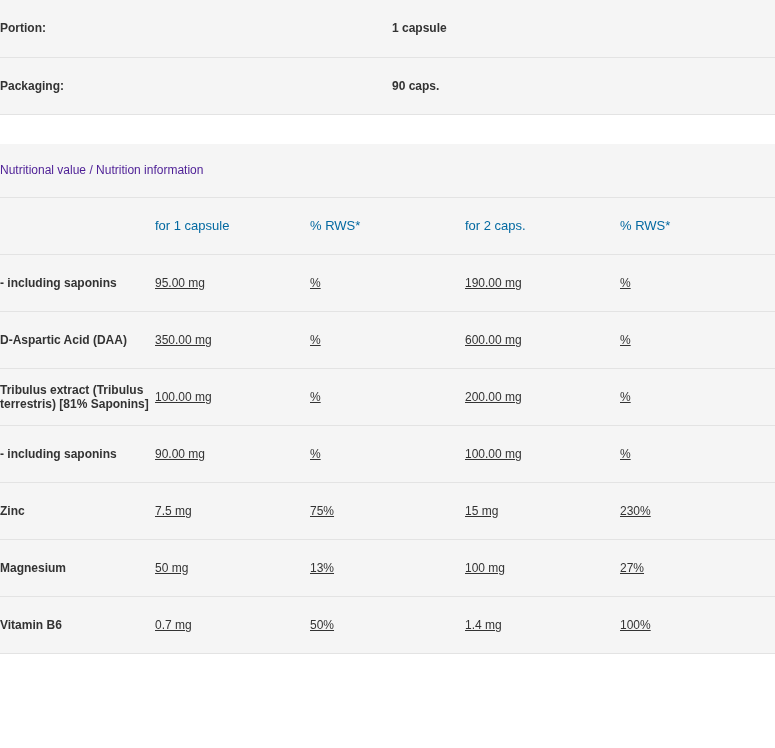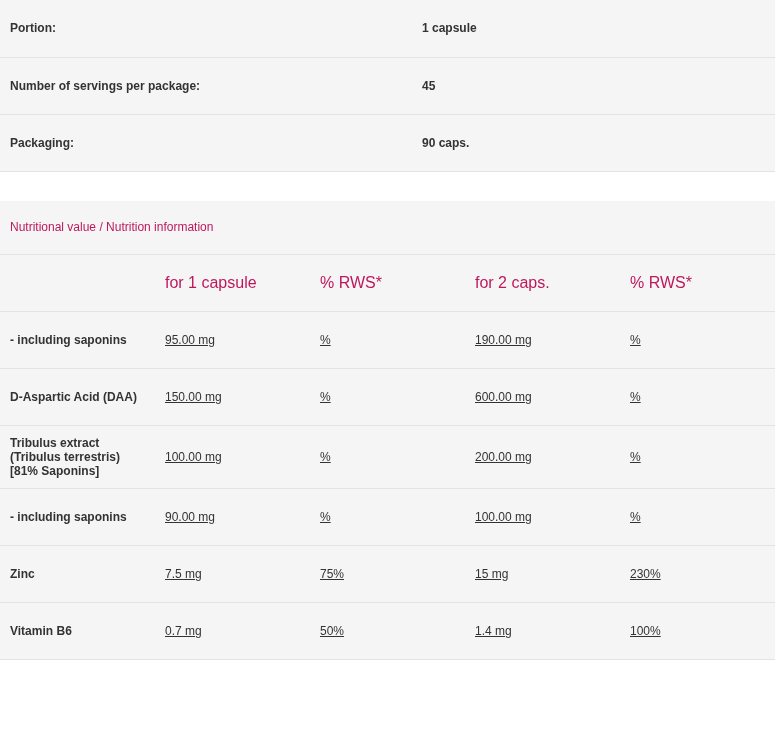--- a/index.html
+++ b/index.html
@@ -22,21 +22,21 @@
   }
   table.spec {
     width: 775px;
     border-collapse: collapse;
     table-layout: fixed;
   }
   table.spec tr {
     border-bottom: 1px solid #e3e3e3;
   }
   table.spec td {
-    padding: 10px;
+    padding: 0;
     vertical-align: middle;
   }
   .row-info {
     height: 57px;
     background: #f5f5f5;
   }
   .cell-label {
     padding-left: 10px;
     font-weight: bold;
     font-size: 12px;
@@ -53,30 +53,30 @@
     border-bottom: none !important;
   }
   .nutri-title-row {
     height: 53px;
     background: #f5f5f5;
     border-bottom: 1px solid #e3e3e3;
   }
   .nutri-title {
     padding-left: 10px;
     font-size: 12px;
-    color: #be185d;
+    color: #4c1d95;
     font-weight: normal;
   }
   .head-row {
     height: 57px;
     background: #f5f5f5;
   }
   .head-cell {
-    font-size: 16px;
-    color: #be185d;
+    font-size: 13px;
+    color: #0369a1;
     font-weight: normal;
   }
   .data-row {
     height: 57px;
     background: #f5f5f5;
     margin-left: 21px;
   }
   .data-name-cell {
     padding-left: 10px;
     font-weight: bold;
@@ -100,24 +100,20 @@
 
 <div class="sheet" data-name="nutrition-facts-sheet">
 
   <table class="spec" data-name="product-info-table">
     <tbody>
         <tr class="row-info" data-name="table-row">
       <td class="cell-label col-val" data-name="info-label">Portion:</td>
       <td class="cell-value" data-name="info-value">1 capsule</td>
     </tr>
     <tr class="row-info" data-name="table-row">
-      <td class="cell-label col-val" data-name="info-label">Number of servings per package:</td>
-      <td class="cell-value" data-name="info-value">45</td>
-    </tr>
-    <tr class="row-info" data-name="table-row">
       <td class="cell-label col-val" data-name="info-label">Packaging:</td>
       <td class="cell-value" data-name="info-value">90 caps.</td>
     </tr>
     <tr class="spacer-row" data-name="section-spacer">
       <td colspan="2" data-name="spacer-cell"></td>
     </tr>
   </tbody>
     </table>
 
   <table class="spec" data-name="nutrition-table">
@@ -136,21 +132,21 @@
     <tr class="data-row" data-name="table-row">
       <td class="data-name-cell col-name" data-name="nutrient-name">- including saponins</td>
       <td class="data-cell col-c1" data-name="nutrient-amount-1cap">95.00 mg</td>
       <td class="data-cell col-c2" data-name="nutrient-rws-1cap">%</td>
       <td class="data-cell col-c3" data-name="nutrient-amount-2caps">190.00 mg</td>
       <td class="data-cell col-c4" data-name="nutrient-rws-2caps">%</td>
     </tr>
 
     <tr class="data-row" data-name="table-row">
       <td class="data-name-cell col-name" data-name="nutrient-name">D-Aspartic Acid (DAA)</td>
-      <td class="data-cell col-c1" data-name="nutrient-amount-1cap">150.00 mg</td>
+      <td class="data-cell col-c1" data-name="nutrient-amount-1cap">350.00 mg</td>
       <td class="data-cell col-c2" data-name="nutrient-rws-1cap">%</td>
       <td class="data-cell col-c3" data-name="nutrient-amount-2caps">600.00 mg</td>
       <td class="data-cell col-c4" data-name="nutrient-rws-2caps">%</td>
     </tr>
 
     <tr class="data-row" data-name="table-row">
       <td class="data-name-cell col-name" data-name="nutrient-name">Tribulus extract (Tribulus terrestris) [81% Saponins]</td>
       <td class="data-cell col-c1" data-name="nutrient-amount-1cap">100.00 mg</td>
       <td class="data-cell col-c2" data-name="nutrient-rws-1cap">%</td>
       <td class="data-cell col-c3" data-name="nutrient-amount-2caps">200.00 mg</td>
@@ -166,20 +162,27 @@
     </tr>
 
     <tr class="data-row" data-name="table-row">
       <td class="data-name-cell col-name" data-name="nutrient-name">Zinc</td>
       <td class="data-cell col-c1" data-name="nutrient-amount-1cap">7.5 mg</td>
       <td class="data-cell col-c2" data-name="nutrient-rws-1cap">75%</td>
       <td class="data-cell col-c3" data-name="nutrient-amount-2caps">15 mg</td>
       <td class="data-cell col-c4" data-name="nutrient-rws-2caps">230%</td>
     </tr>
 
+    <tr class="data-row" data-name="table-row">
+      <td class="data-name-cell col-name" data-name="nutrient-name">Magnesium</td>
+      <td class="data-cell col-c1" data-name="nutrient-amount-1cap">50 mg</td>
+      <td class="data-cell col-c2" data-name="nutrient-rws-1cap">13%</td>
+      <td class="data-cell col-c3" data-name="nutrient-amount-2caps">100 mg</td>
+      <td class="data-cell col-c4" data-name="nutrient-rws-2caps">27%</td>
+    </tr>
 
     <tr class="data-row" data-name="table-row">
       <td class="data-name-cell col-name" data-name="nutrient-name">Vitamin B6</td>
       <td class="data-cell col-c1" data-name="nutrient-amount-1cap">0.7 mg</td>
       <td class="data-cell col-c2" data-name="nutrient-rws-1cap">50%</td>
       <td class="data-cell col-c3" data-name="nutrient-amount-2caps">1.4 mg</td>
       <td class="data-cell col-c4" data-name="nutrient-rws-2caps">100%</td>
     </tr>
   </tbody>
     </table>

